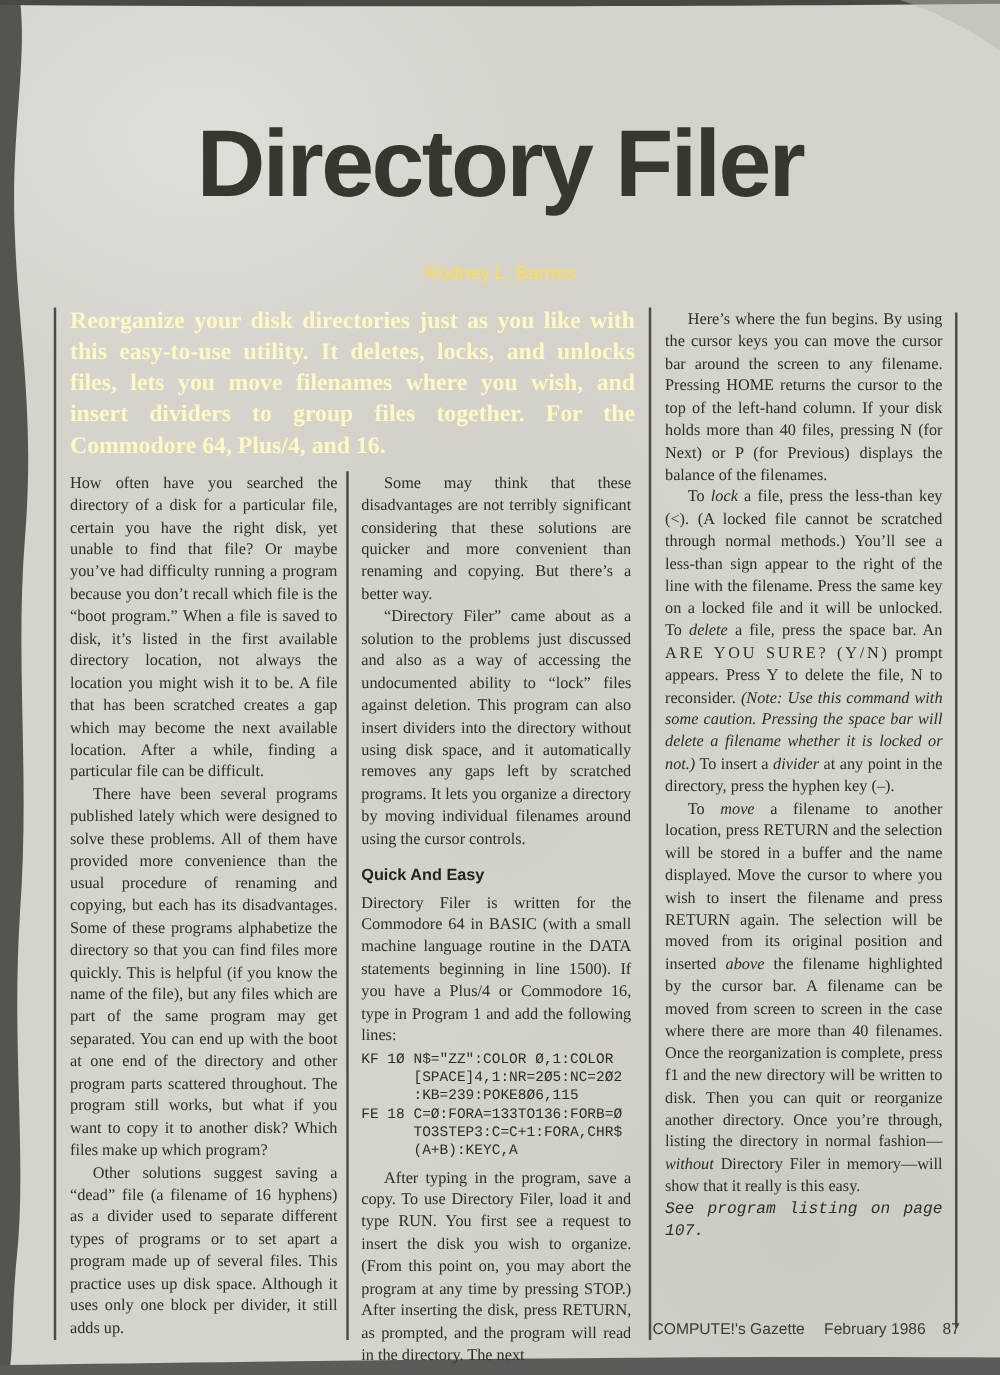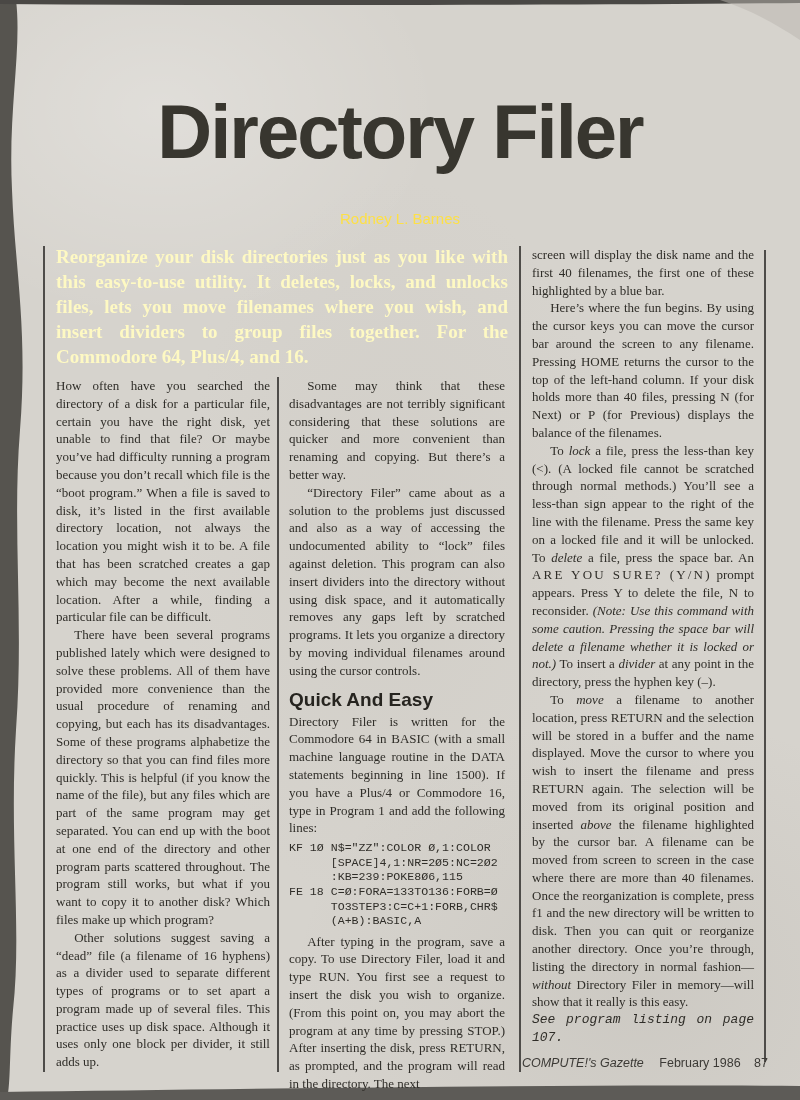--- a/index.html
+++ b/index.html
@@ -32,32 +32,32 @@
        text-align:justify;}
   #col1{left:56px;top:377px;width:214px;}
   #col2{left:289px;top:377px;width:216px;}
   #col3{left:532px;top:246px;width:222px;}
   .col p{margin:0;}
   .col p.ind{text-indent:1.4em;}
   .it{font-style:italic;}
   .sp{letter-spacing:0.17em;}
 
   h2.subhead{font-family:"Liberation Sans",sans-serif;font-weight:bold;
-             font-size:19px;color:#26241f;margin:9px 0 2px 0;line-height:22px;}
+             font-size:13px;color:#26241f;margin:9px 0 2px 0;line-height:22px;}
 
   .code{font-family:"Liberation Mono","DejaVu Sans Mono",monospace;
         font-size:11.6px;line-height:14.6px;color:#2f2d28;margin:4px 0 4px 0;
         text-align:left;}
   .code-line{white-space:pre;}
 
   .see-listing{font-style:italic;margin-top:1px;font-family:Liberation Mono, monospace;}
 
   .footer{position:absolute;left:420px;top:1056px;width:348px;text-align:right;
           font-family:"Liberation Sans",sans-serif;font-size:12.5px;color:#3c3a36;}
-  .footer .mag{font-style:italic;}
+  .footer .mag{}
   .footer .issue{margin-left:12px;}
   .footer .pn{margin-left:10px;}
 </style>
 </head>
 <body>
 
 <div class="paper"></div>
 
 <svg class="edge" width="800" height="1100" viewBox="0 0 800 1100">
   <path d="M0,0 L16,0 C22,50 8,110 12,190 C15,270 28,330 20,430
@@ -86,28 +86,27 @@
 <div class="col" id="col2">
   <p class="ind"><span>Some may think that these disadvantages are not terribly significant considering that these solutions are quicker and more convenient than renaming and copying. But there’s a better way.</span></p>
   <p class="ind"><span>“Directory Filer” came about as a solution to the problems just discussed and also as a way of accessing the undocumented ability to “lock” files against deletion. This program can also insert dividers into the directory without using disk space, and it automatically removes any gaps left by scratched programs. It lets you organize a directory by moving individual filenames around using the cursor controls.</span></p>
   <h2 class="subhead">Quick And Easy</h2>
   <p><span>Directory Filer is written for the Commodore 64 in BASIC (with a small machine language routine in the DATA statements beginning in line 1500). If you have a Plus/4 or Commodore 16, type in Program 1 and add the following lines:</span></p>
   <div class="code">
       <div class="code-line">KF 1Ø N$="ZZ":COLOR Ø,1:COLOR</div>
       <div class="code-line">      [SPACE]4,1:NR=2Ø5:NC=2Ø2</div>
       <div class="code-line">      :KB=239:POKE8Ø6,115</div>
       <div class="code-line">FE 18 C=Ø:FORA=133TO136:FORB=Ø</div>
-      <div class="code-line">      TO3STEP3:C=C+1:FORB,CHR$</div>
-      <div class="code-line">      (A+B):BASIC,A</div>
+      <div class="code-line">      TO3STEP3:C=C+1:FORA,CHR$</div>
+      <div class="code-line">      (A+B):KEYC,A</div>
     </div>
   <p class="ind"><span>After typing in the program, save a copy. To use Directory Filer, load it and type RUN. You first see a request to insert the disk you wish to organize. (From this point on, you may abort the program at any time by pressing STOP.) After inserting the disk, press RETURN, as prompted, and the program will read in the directory. The next</span></p>
 </div>
 
 <div class="col" id="col3">
-  <p><span>screen will display the disk name and the first 40 filenames, the first one of these highlighted by a blue bar.</span></p>
   <p class="ind"><span>Here’s where the fun begins. By using the cursor keys you can move the cursor bar around the screen to any filename. Pressing HOME returns the cursor to the top of the left-hand column. If your disk holds more than 40 files, pressing N (for Next) or P (for Previous) displays the balance of the filenames.</span></p>
   <p class="ind"><span>To </span><span class="it">lock</span><span> a file, press the less-than key (&lt;). (A locked file cannot be scratched through normal methods.) You’ll see a less-than sign appear to the right of the line with the filename. Press the same key on a locked file and it will be unlocked. To </span><span class="it">delete</span><span> a file, press the space bar. An </span><span class="sp">ARE YOU SURE? (Y/N)</span><span> prompt appears. Press Y to delete the file, N to reconsider. </span><span class="it">(Note: Use this command with some caution. Pressing the space bar will delete a filename whether it is locked or not.)</span><span> To insert a </span><span class="it">divider</span><span> at any point in the directory, press the hyphen key (–).</span></p>
   <p class="ind"><span>To </span><span class="it">move</span><span> a filename to another location, press RETURN and the selection will be stored in a buffer and the name displayed. Move the cursor to where you wish to insert the filename and press RETURN again. The selection will be moved from its original position and inserted </span><span class="it">above</span><span> the filename highlighted by the cursor bar. A filename can be moved from screen to screen in the case where there are more than 40 filenames. Once the reorganization is complete, press f1 and the new directory will be written to disk. Then you can quit or reorganize another directory. Once you’re through, listing the directory in normal fashion—</span><span class="it">without</span><span> Directory Filer in memory—will show that it really is this easy.</span></p>
   <p class="see-listing"><span class="it">See program listing on page 107.</span></p>
 </div>
 
 <div class="footer">
   <span class="mag">COMPUTE!'s Gazette</span>
   <span class="issue">February 1986</span>
   <span class="pn">87</span>

